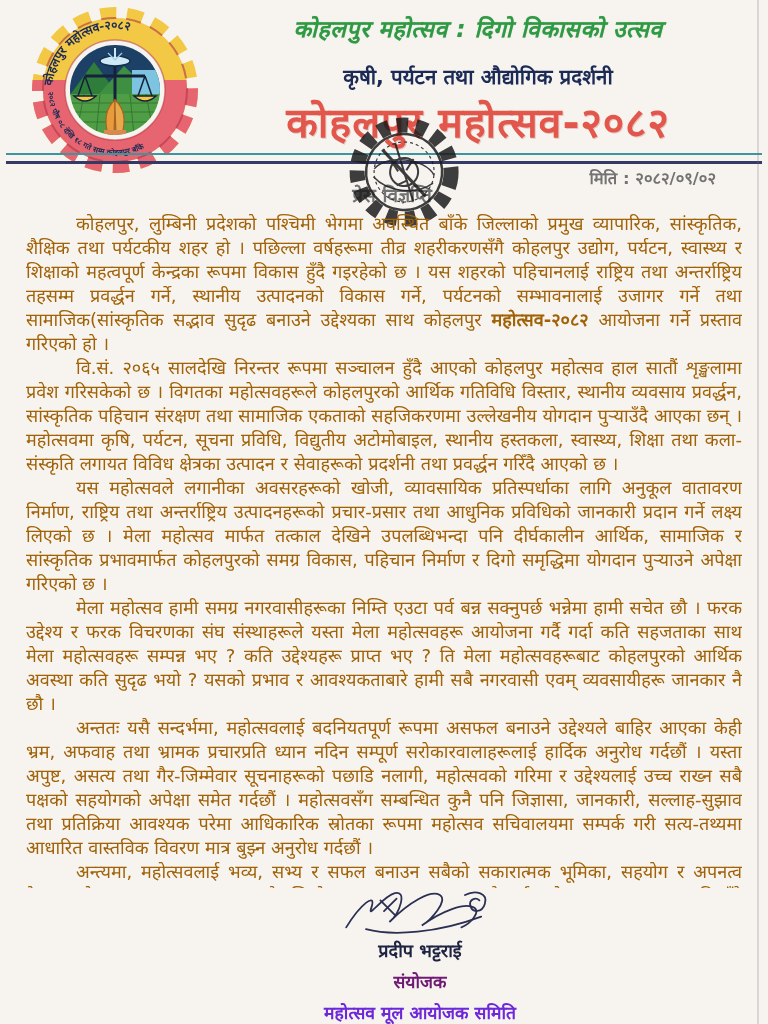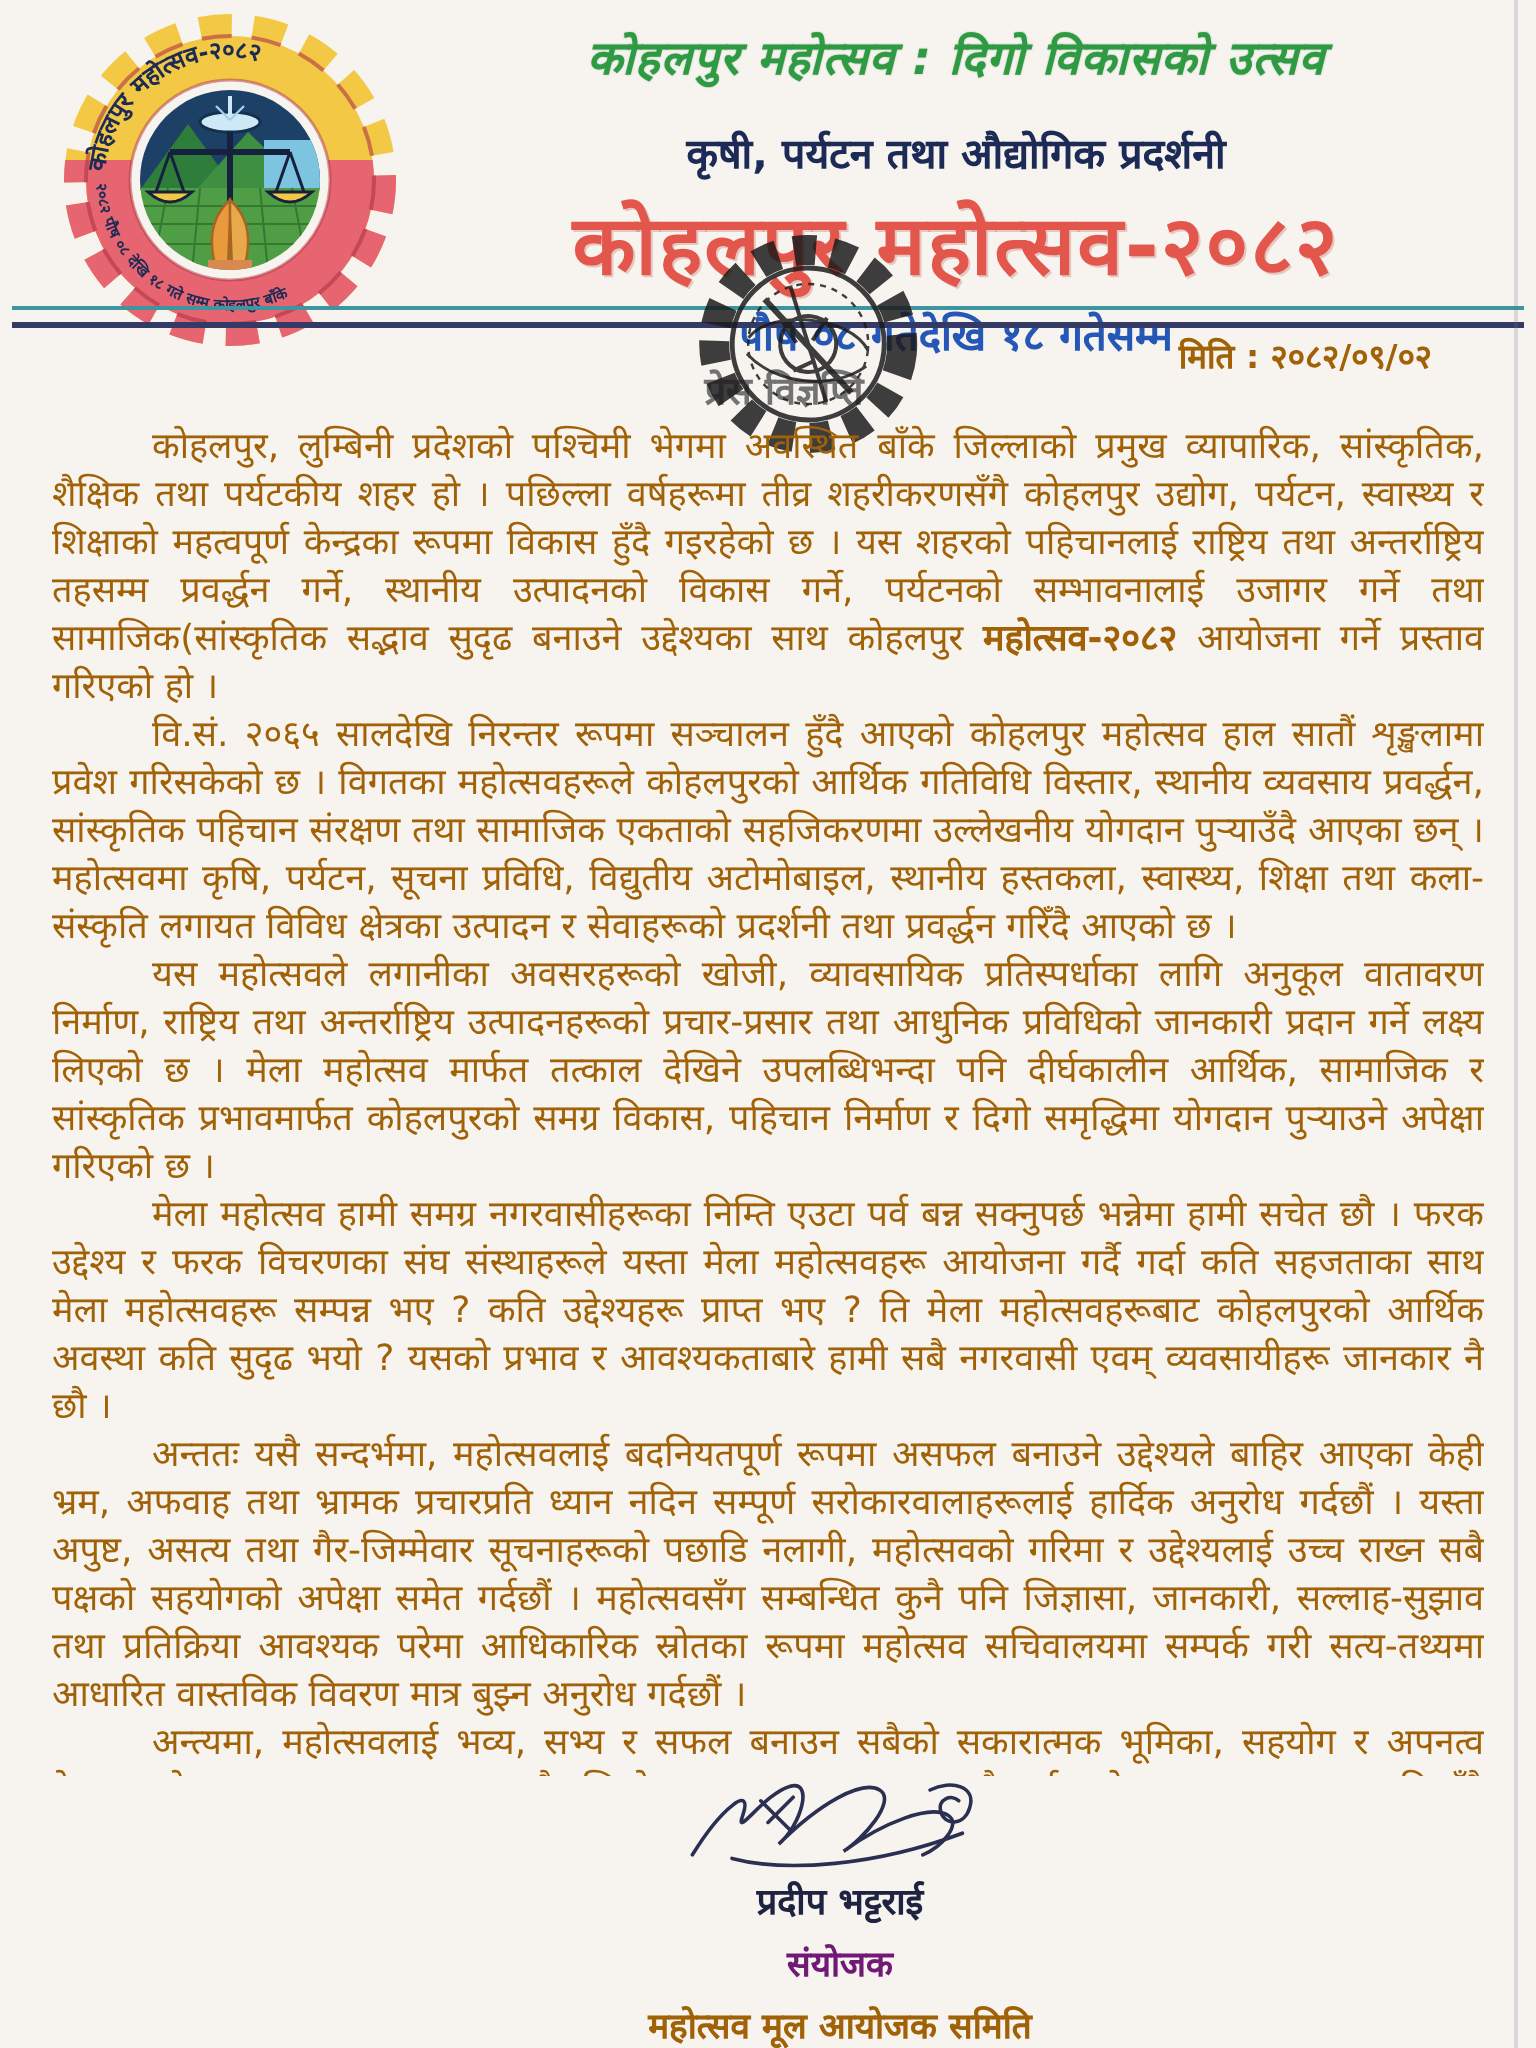--- a/index.html
+++ b/index.html
@@ -13,36 +13,36 @@
   .head{position:absolute;left:196px;top:12px;width:564px;text-align:center;}
   .tagline{font-size:23px;font-weight:bold;font-style:italic;color:#2e9b43;
        letter-spacing:.5px;text-shadow:0 0 1px rgba(20,90,40,.35);}
   .subtitle{font-size:20.5px;font-weight:bold;color:#1c2a56;margin-top:18px;}
   .title{font-size:41px;font-weight:bold;color:#e2564b;letter-spacing:1px;margin-top:3px;
        text-shadow:1px 1px 0 rgba(180,60,50,.25);}
   .daterange{font-size:21px;font-weight:bold;color:#2558b6;margin-top:4px;}
   .rule{position:absolute;left:6px;right:6px;top:153px;height:6px;
        border-top:2px solid #3d95a0;border-bottom:3px solid #343a66;}
   .issue-date{position:absolute;top:166px;right:52px;font-size:16.5px;font-weight:bold;
-       color:#a16207;}
+       color:#737373;}
   .press-label{position:absolute;top:182px;left:302px;width:180px;text-align:center;
        font-size:19px;font-weight:bold;color:#737373;}
   .stamp{position:absolute;left:320px;top:110px;width:168px;height:126px;opacity:.84;
        transform:rotate(6deg);}
   
   .body-text{position:absolute;top:212px;left:26px;right:26px;height:676px;overflow:hidden;
        font-size:18px;line-height:24px;text-align:justify;color:#a16207;}
   .para{margin:0;text-indent:50px;}
   .para .b{font-weight:bold;}
   
   .sig-block{position:absolute;top:886px;left:250px;width:340px;text-align:center;}
   .sig-img{height:54px;margin-bottom:-6px;}
   .sig-name{font-size:18px;font-weight:bold;color:#1e2342;}
   .sig-role{font-size:17.5px;font-weight:bold;color:#701a75;margin-top:7px;}
-  .sig-org{font-size:17.5px;font-weight:bold;color:#a16207;margin-top:7px;}
+  .sig-org{font-size:17.5px;font-weight:bold;color:#6d28d9;margin-top:7px;}
 </style>
 </head>
 <body>
 
 <div class="doc">
 
   <div class="logo-wrap">
     <svg width="174" height="176" viewBox="0 0 174 176">
       <defs>
         <clipPath id="bottomClip">
@@ -115,21 +115,20 @@
       <text font-size="7.5" font-weight="bold" fill="#1c2a56">
         <textPath href="#arcBot" startOffset="4">२०८२ पौष ०८ देखि १८ गते सम्म कोहलपुर बाँके</textPath>
       </text>
     </svg>
   </div>
 
   <div class="head">
     <div class="tagline">कोहलपुर महोत्सव : दिगो विकासको उत्सव</div>
     <div class="subtitle">कृषी, पर्यटन तथा औद्योगिक प्रदर्शनी</div>
     <div class="title">कोहलपुर महोत्सव-२०८२</div>
-    <div class="daterange">पौष ०८ गतेदेखि १८ गतेसम्म</div>
   </div>
 
   <div class="rule"></div>
 
   <div class="issue-date">मिति : २०८२/०९/०२</div>
 
   <div class="press-label">प्रेस विज्ञप्ति</div>
 
   <svg class="stamp" viewBox="0 0 168 126">
     <g stroke="#1b1b1b" fill="none">

